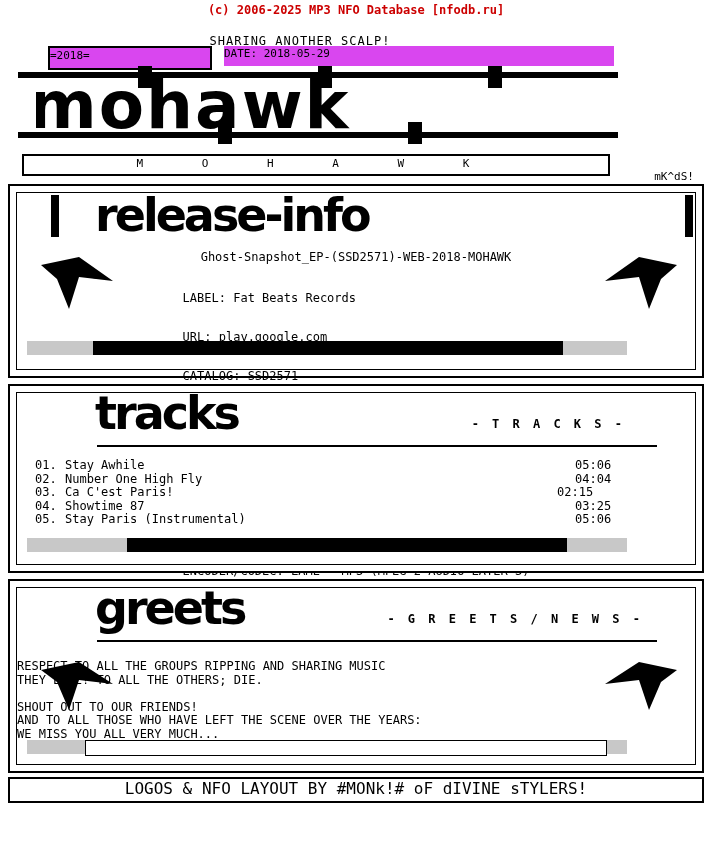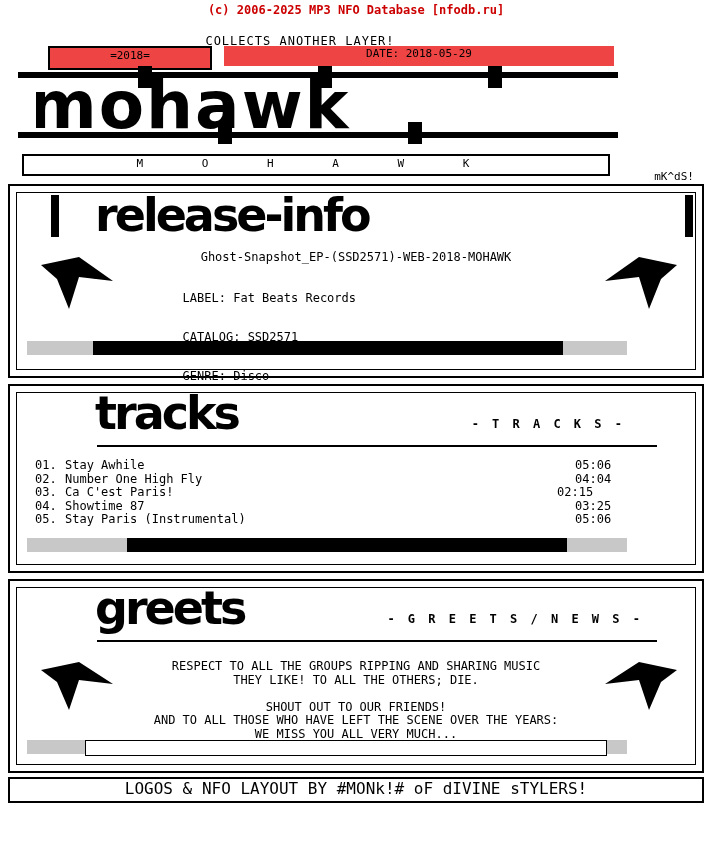--- a/index.html
+++ b/index.html
@@ -23,23 +23,23 @@
 
   
   .hdr{
     position:relative;
     height:160px;
     margin:0 8px;
   }
   .hdr-box{
     position:absolute;
     border:2px solid #000;
-    background:#ef4444;
+    background:#d946ef;
     font-size:11px;
-    text-align:center;
+    text-align:left;
     line-height:16px;
   }
   #yearbox{left:40px;top:28px;width:160px;height:20px;}
   #datebox{left:216px;top:28px;width:390px;height:20px;border:none;}
   .logo-wrap{
     position:absolute;left:10px;top:48px;width:600px;height:78px;
     overflow:hidden;
   }
   #subbar{
     position:absolute;left:14px;top:136px;width:584px;height:18px;
@@ -121,21 +121,21 @@
   .track-time{position:absolute;left:540px;}
   #trk-bar-wrap{position:absolute;left:10px;bottom:12px;width:600px;}
 
   
   #greets{height:190px;}
   #grt-word{position:absolute;left:46px;top:-6px;}
   #grt-lbl{position:absolute;right:52px;top:24px;}
   #grt-rule{position:absolute;left:48px;top:52px;width:560px;height:2px;background:#000;}
   #grt-text{
     position:absolute;left:0;top:72px;width:100%;
-    text-align:center;font-size:12px;line-height:13.5px;white-space:pre;
+    text-align:left;font-size:12px;line-height:13.5px;white-space:pre;
   }
   #grt-bar-wrap{position:absolute;left:10px;bottom:10px;width:600px;}
 
   
   #footer{
     margin:4px 8px 0 8px;
     border:2px solid #000;
     height:22px;
     text-align:center;
     font-size:16px;
@@ -166,21 +166,21 @@
         <rect x="300" y="0" width="14" height="22" fill="#000"></rect>
         <rect x="470" y="0" width="14" height="22" fill="#000"></rect>
         <rect x="200" y="56" width="14" height="22" fill="#000"></rect>
         <rect x="390" y="56" width="14" height="22" fill="#000"></rect>
       </svg>
     </div>
 
     <div id="subbar">
       <div class="spaced">M O H A W K</div>
     </div>
-    <div id="collects">COLLECTS  ANOTHER  LAYER!</div>
+    <div id="collects">SHARING  ANOTHER  SCALP!</div>
     <div id="mkds">mK^dS!</div>
   </div>
 
   <div class="panel" id="release">
     <div class="panel-inner" style="height:176px;">
       <div id="rel-title-row">
         <div class="bigword" id="rel-word">release-info</div>
         <svg style="position:absolute;left:2px;top:2px;" width="44" height="42">
           <rect x="0" y="0" width="44" height="42" fill="#fff"></rect>
           <rect x="0" y="0" width="8" height="42" fill="#000"></rect>
@@ -200,20 +200,21 @@
       <div class="arrow" style="right:22px;top:62px;">
         <svg width="76" height="56" viewBox="0 0 76 56">
           <polygon points="74,10 36,2 2,26 36,22 46,54 58,24" fill="#000"></polygon>
         </svg>
       </div>
 
       <div id="rel-info-lines">
         <div class="body-txt">Ghost-Snapshot_EP-(SSD2571)-WEB-2018-MOHAWK</div>
         <div class="body-txt" style="display:inline-block;text-align:left;margin-top:2px;">
           <div>LABEL: Fat Beats Records</div>
+          <div>URL: play.google.com</div>
           <div>CATALOG: SSD2571</div>
           <div>GENRE: Disco</div>
           <div>RUNTIME: 21:18</div>
           <div>SIZE: 49.08MB</div>
           <div>QUALITY: 320Kbps 44.1kHz</div>
           <div>ENCODER/CODEC: LAME - MP3 (MPEG-2 AUDIO LAYER 3)</div>
         </div>
       </div>
 
       <div id="rel-bar-wrap">

